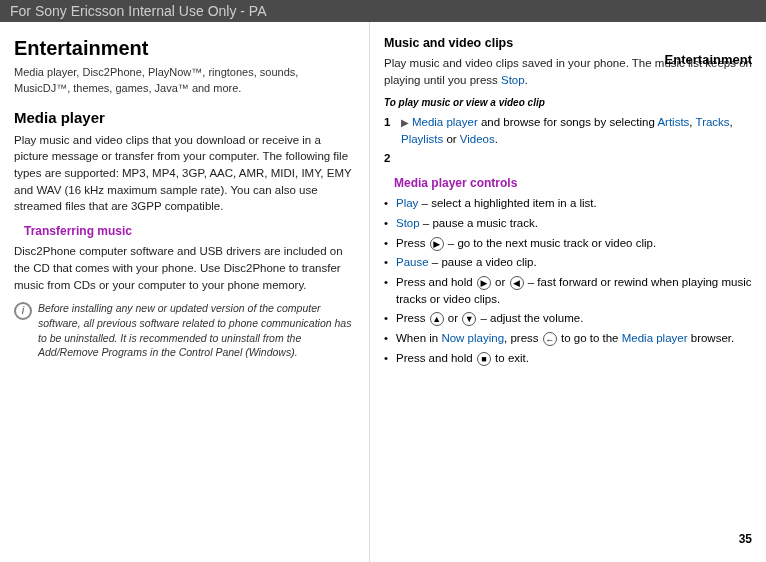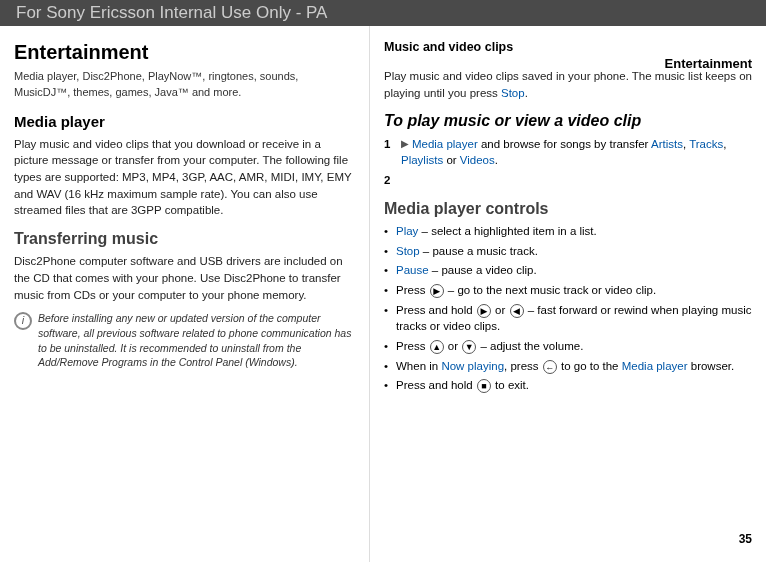--- a/index.html
+++ b/index.html
@@ -12,22 +12,22 @@
       overflow: hidden;
     }
     .page-wrapper {
       display: flex;
       flex-direction: column;
       height: 100%;
     }
     .top-bar {
       background: #4a4a4a;
       color: #ccc;
-      font-size: 17px;
-      padding: 3px 16px;
+      font-size: 14px;
+      padding: 3px 10px;
       display: flex;
       align-items: center;
     }
     .content-area {
       display: flex;
       flex: 1;
       overflow: hidden;
     }
     .left-col {
       width: 370px;
@@ -51,25 +51,26 @@
       margin-bottom: 2px;
     }
     .section-title {
       font-size: 15px;
       font-weight: bold;
       color: #000;
       margin-top: 10px;
       margin-bottom: 3px;
     }
     .subsection-title {
-      font-size: 16px;
-      font-weight: bold;
-      color: #404040;
+      font-size: 12px;
+      font-weight: bold;
+      color: #a21caf;
       margin-top: 8px;
       margin-bottom: 3px;
+      margin-left: 10px;
     }
     .italic-intro {
       color: #333;
       margin-bottom: 4px;
       font-size: 11px;
     }
     .body-text {
       color: #222;
       margin-bottom: 6px;
     }
@@ -96,24 +97,24 @@
     .note-text {
       font-size: 10.5px;
       color: #333;
       font-style: italic;
       line-height: 1.4;
     }
     .right-header {
       font-size: 12.5px;
       font-weight: bold;
       color: #000;
-      margin-bottom: 12px;
+      margin-bottom: 3px;
     }
     .right-header-italic {
-      font-size: 16px;
+      font-size: 10px;
       font-weight: bold;
       font-style: italic;
       color: #000;
       margin-bottom: 3px;
       margin-top: 8px;
     }
     .step-list {
       padding-left: 0;
       margin-bottom: 6px;
     }
@@ -214,21 +215,21 @@
         </div>
 
         <div class="right-header-italic">To play music or view a video clip</div>
 
         <div class="step-list">
           <div class="step-item">
             <span class="step-num">1</span>
             <span>
               <span class="arrow-icon">▶</span>
               <span class="blue"> Media player</span>
-              <span> and browse for songs by transfer </span>
+              <span> and browse for songs by selecting </span>
               <span class="blue">Artists</span>,
               <span class="blue"> Tracks</span>,
               <span class="blue"> Playlists</span> or
               <span class="blue"> Videos</span>.
             </span>
           </div>
           <div class="step-item">
             <span class="step-num">2</span>
           </div>
         </div>
@@ -241,26 +242,26 @@
               <span class="blue">Play</span> – select a highlighted item in a list.
             </span>
           </li>
           <li>
             <span>
               <span class="blue">Stop</span> – pause a music track.
             </span>
           </li>
           <li>
             <span>
+              Press <span class="circle-icon">▶</span> – go to the next music track or video clip.
+            </span>
+          </li>
+          <li>
+            <span>
               <span class="blue">Pause</span> – pause a video clip.
-            </span>
-          </li>
-          <li>
-            <span>
-              Press <span class="circle-icon">▶</span> – go to the next music track or video clip.
             </span>
           </li>
           <li>
             <span>
               Press and hold <span class="circle-icon">▶</span> or <span class="circle-icon">◀</span> – fast forward or rewind when playing music tracks or video clips.
             </span>
           </li>
           <li>
             <span>
               Press <span class="circle-icon">▲</span> or <span class="circle-icon">▼</span> – adjust the volume.

